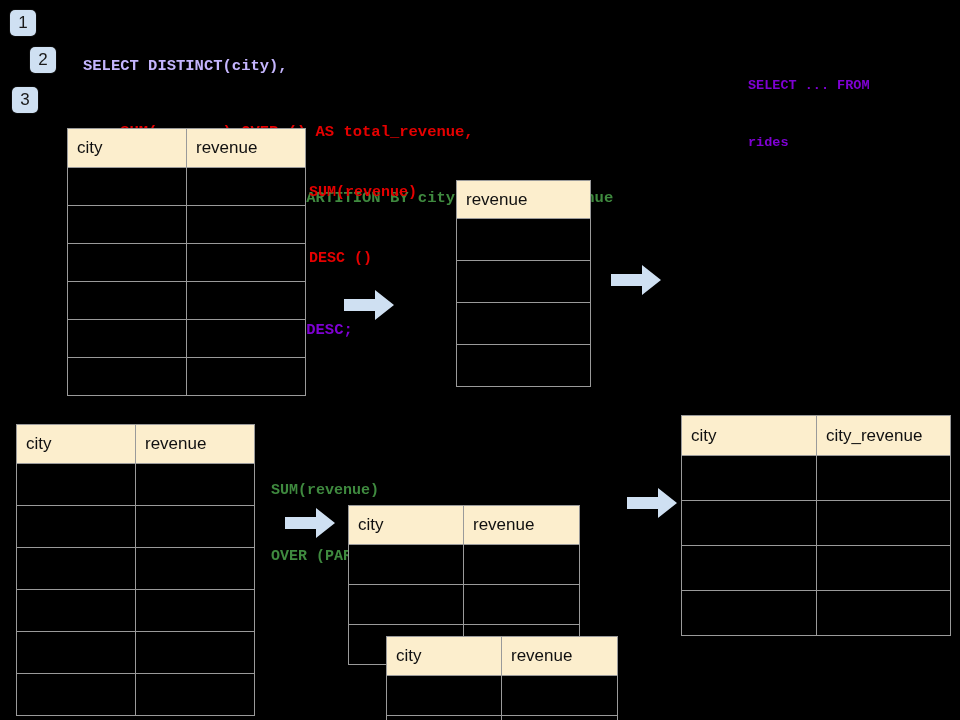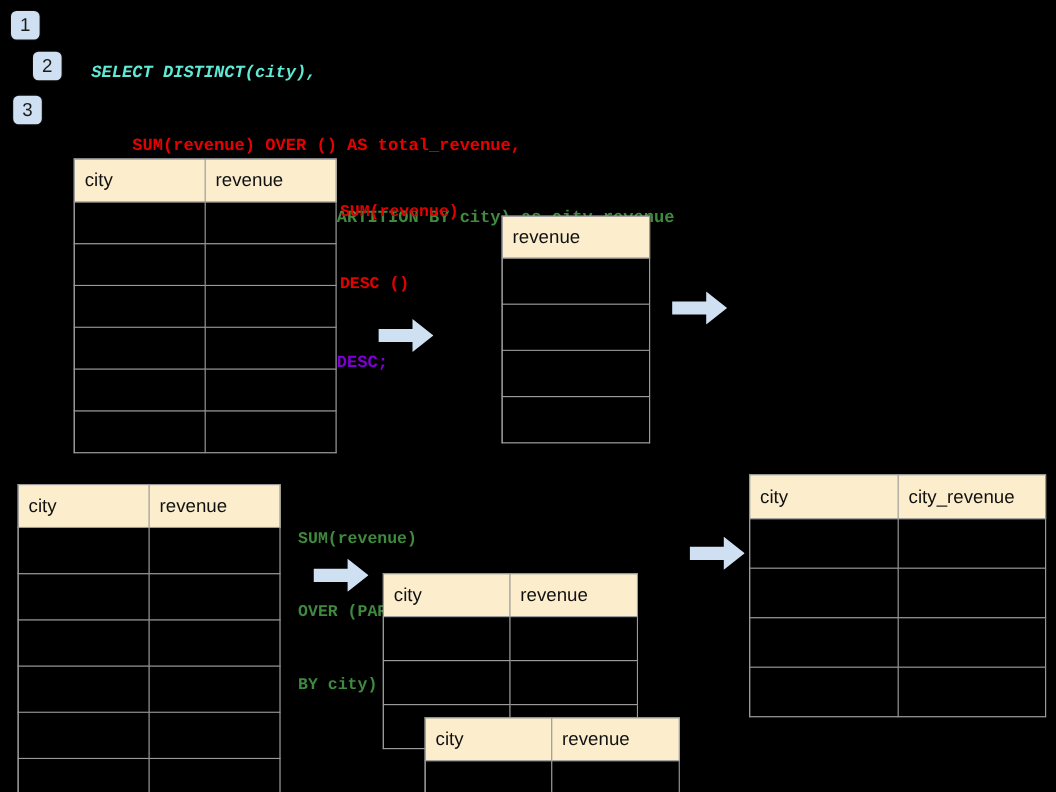--- a/index.html
+++ b/index.html
@@ -52,22 +52,21 @@
     font-weight: bold;
     line-height: 22px;
     white-space: pre;
   }
 
   
   .tbl {
     position: absolute;
     border-collapse: collapse;
     table-layout: fixed;
-    background: #a3a3a3;
-    margin-top: 16px;
+    background: #4c1d95;
   }
   .tbl td, .tbl th {
     border: 1px solid #9a9a9a;
     padding: 0;
     margin: 0;
   }
   .tbl th {
     background: #fceecd;
     color: #101010;
     font-family: "Liberation Sans", sans-serif;
@@ -89,37 +88,40 @@
 </head>
 <body>
 
 <div id="canvas">
 
   <div class="step-badge" style="left:10px; top:10px;">1</div>
   <div class="step-badge" style="left:30px; top:47px;">2</div>
   <div class="step-badge" style="left:12px; top:87px;">3</div>
 
   <div class="sql-code" style="left:83px; top:11px;">
-    <div class="sql-line" style="color:#5eead4;font-style:italic;">SELECT DISTINCT(city),</div>
+    <div class="sql-line" style="color:#c4b5fd;">SELECT DISTINCT(city),</div>
     <div class="sql-line" style="color:#e60000;">    SUM(revenue) OVER () AS total_revenue,</div>
     <div class="sql-line" style="color:#3f8a3f;">    SUM(revenue) OVER (PARTITION BY city) as city_revenue</div>
     <div class="sql-line" style="color:#7f00d4;">  FROM rides</div>
     <div class="sql-line" style="color:#7f00d4;">  ORDER by city_revenue DESC;</div>
   </div>
 
+  <div class="annot" style="left:748px; top:38px; color:#7f00d4; font-size:13.5px; line-height:19px;">
+    <div>SELECT ... FROM</div>
+    <div>rides</div>
+  </div>
 
   <div class="annot" style="left:309px; top:138px; color:#e60000;">
     <div>SUM(revenue)</div>
     <div>DESC ()</div>
   </div>
 
   <div class="annot" style="left:271px; top:436px; color:#3f8a3f;">
     <div>SUM(revenue)</div>
     <div>OVER (PARTITION</div>
-    <div>BY city)</div>
   </div>
 
   <table class="tbl" style="left:67px; top:128px; width:238px;">
     <colgroup>
         <col style="width:119px">
         <col style="width:119px">
       </colgroup>
     <thead>
       <tr>
         <th style="height:38px;">city</th>

